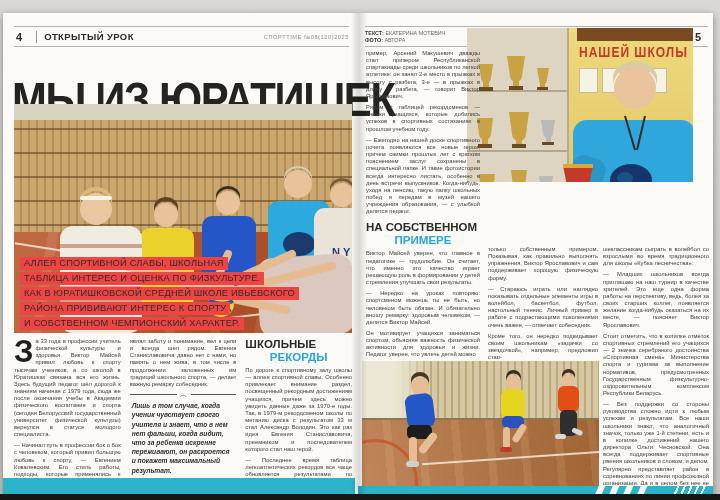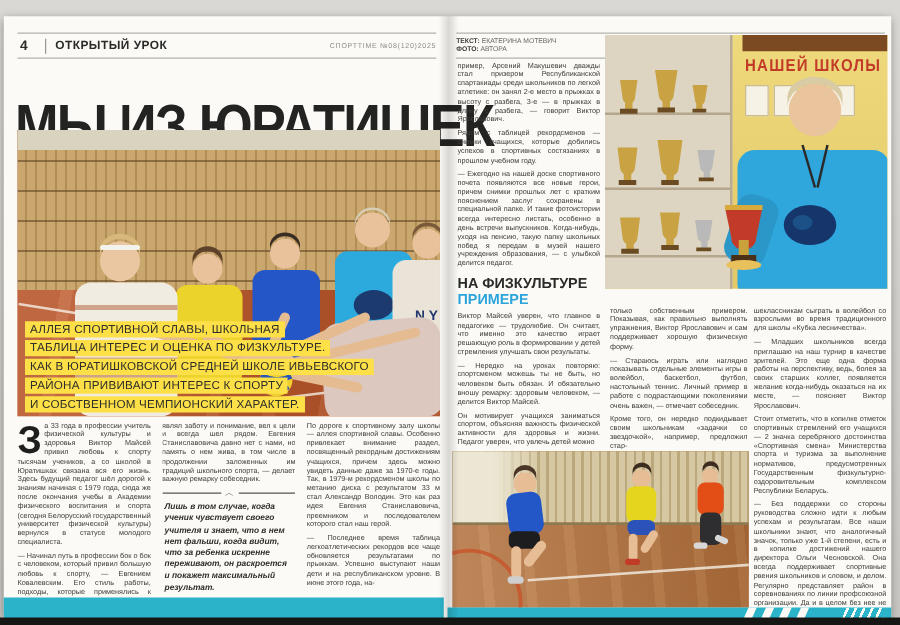--- a/index.html
+++ b/index.html
@@ -34,42 +34,42 @@
   .gym-ceiling{position:absolute;left:0;top:0;width:338px;height:16px;background:#d8d4c0;}
   .gym-floor{position:absolute;left:0;top:128px;width:338px;height:101px;
     background:
       linear-gradient(100deg,rgba(255,255,255,.10) 0 18%,rgba(0,0,0,.08) 60%),
       repeating-linear-gradient(100deg,#b8562b 0 34px,#c2643a 34px 44px);}
   .court-line{position:absolute;height:2px;background:rgba(250,248,240,.75);}
   .ppl{position:absolute;left:0;top:0;}
 
   
   .lead{position:absolute;left:6px;bottom:3px;z-index:4;}
-  .lead span{display:table;background:#fde047;color:#2e2d2a;font-size:9.3px;font-weight:500;letter-spacing:.2px;padding:1px 4px 2px;margin-top:2px;white-space:nowrap;}
+  .lead span{display:table;background:#ef4444;color:#2e2d2a;font-size:9.3px;font-weight:500;letter-spacing:.2px;padding:1px 4px 2px;margin-top:2px;white-space:nowrap;}
 
   
   .cols{position:absolute;left:11px;top:325px;width:338px;height:140px;display:flex;gap:9px;overflow:hidden;}
   .col{flex:1;overflow:hidden;}
   .col p{margin:0 0 4px;font-size:5.8px;line-height:7.15px;text-align:justify;color:#3e3d3a;}
   .dropcap{float:left;font-size:31px;line-height:25px;font-weight:800;color:#1e1e1c;margin:1px 2px 0 0;}
   .subhead{font-size:11.5px;line-height:12.5px;font-weight:bold;color:#2a2a28;margin:0 0 4px;}
-  .subhead .accent{color:#2aa4da;}
+  .subhead .accent{color:#2aa4da;text-align:center;}
   blockquote{margin:6px 0 0;padding:6px 2px 6px;border-top:1px solid #55544f;border-bottom:1px solid #55544f;position:relative;}
   blockquote .q{font-size:6.7px;line-height:9.2px;font-weight:bold;font-style:italic;color:#2e2d2a;text-align:left;margin:0;}
   blockquote .caret{position:absolute;top:-6px;left:44%;font-size:8px;color:#55544f;background:#fbfaf6;padding:0 3px;font-style:normal;}
 
   
   .bar{position:absolute;background:#2bb3c9;}
   #bar-left{left:0;top:465px;width:352px;height:18px;}
   #bar-right{left:3px;top:473px;width:355px;height:13px;overflow:hidden;}
   .stripe{position:absolute;top:-4px;width:6px;height:22px;background:#fbfaf6;transform:rotate(24deg);}
   .slits{position:absolute;right:6px;top:0;width:34px;height:13px;background:repeating-linear-gradient(114deg,rgba(255,255,255,0) 0 4px,#fbfaf6 4px 6px);}
 
   
-  .photo-coach{position:absolute;left:129px;top:15px;width:226px;height:203px;overflow:hidden;background:linear-gradient(#eed97c,#e3c968);}
+  .photo-coach{position:absolute;left:112px;top:15px;width:226px;height:154px;overflow:hidden;background:linear-gradient(#eed97c,#e3c968);}
   .beam{position:absolute;right:0;top:0;width:116px;height:13px;background:#7c4a22;}
   .wall-text{position:absolute;left:112px;top:17px;width:112px;overflow:hidden;color:#c23b28;font-weight:900;font-size:12px;letter-spacing:1px;white-space:nowrap;transform:scaleY(1.15);}
   .certs{position:absolute;left:112px;top:40px;display:flex;gap:4px;}
   .certs i{display:block;width:17px;height:23px;background:#f6f2e6;border:1px solid #c9bb92;}
   .cabinet{position:absolute;left:0;top:0;width:100px;height:213px;background:#ddd4c1;border-right:2px solid #b8ab92;}
   .shelf{position:absolute;left:0;width:100px;height:2px;background:#b4a78e;}
   .photo-run{position:absolute;left:7px;top:348px;width:237px;height:125px;overflow:hidden;background:#b26f3a;}
   .run-wall{position:absolute;left:0;top:0;width:237px;height:57px;
     background:
       linear-gradient(90deg,#ece7d4 0 14%,rgba(236,231,212,0) 30%),
@@ -187,20 +187,24 @@
           <p>— Начинал путь в профессии бок о бок с человеком, который привил большую любовь к спорту, — Евгением Ковалевским. Его стиль работы, подходы, которые применялись к учащимся, мне очень нравились. Он относился к нам как к своим детям, про-</p>
         </div>
         <div class="col">
           <p>являл заботу и понимание, вел к цели и всегда шел рядом. Евгения Станиславовича давно нет с нами, но память о нем жива, в том числе в продолжении заложенных им традиций школьного спорта, — делает важную ремарку собеседник.</p>
           <blockquote>
             <span class="caret">︿</span>
             <p class="q">Лишь в том случае, когда ученик чувствует своего учителя и знает, что в нем нет фальши, когда видит, что за ребенка искренне переживают, он раскроется и покажет максимальный результат.</p>
           </blockquote>
         </div>
         <div class="col">
+          <div class="subhead">
+            <div>ШКОЛЬНЫЕ</div>
+            <div class="accent">РЕКОРДЫ</div>
+          </div>
           <p>По дороге к спортивному залу школы — аллея спортивной славы. Особенно привлекает внимание раздел, посвященный рекордным достижениям учащихся, причем здесь можно увидеть данные даже за 1970-е годы. Так, в 1979-м рекордсменом школы по метанию диска с результатом 33 м стал Александр Володин. Это как раз идея Евгения Станиславовича, преемником и последователем которого стал наш герой.</p>
           <p>— Последнее время таблица легкоатлетических рекордов все чаще обновляется результатами по прыжкам. Успешно выступают наши дети и на республиканском уровне. В июне этого года, на-</p>
         </div>
       </div>
 
       <div class="bar" id="bar-left"></div>
     </section>
 
     <section id="page-right">
       <div class="hdr" style="left:10px;right:5px;">
@@ -284,21 +288,21 @@
             <ellipse cx="111" cy="184" rx="14" ry="4" fill="#e8c05c"></ellipse>
           </g>
         </svg>
       </div>
 
       <div class="rcol" id="rcol1">
         <p>пример, Арсений Макушевич дважды стал призером Республиканской спартакиады среди школьников по легкой атлетике: он занял 2-е место в прыжках в высоту с разбега, 3-е — в прыжках в длину с разбега, — говорит Виктор Ярославович.</p>
         <p>Рядом с таблицей рекордсменов — снимки учащихся, которые добились успехов в спортивных состязаниях в прошлом учебном году.</p>
         <p>— Ежегодно на нашей доске спортивного почета появляются все новые герои, причем снимки прошлых лет с кратким пояснением заслуг сохранены в специальной папке. И такие фотоистории всегда интересно листать, особенно в день встречи выпускников. Когда-нибудь, уходя на пенсию, такую папку школьных побед я передам в музей нашего учреждения образования, — с улыбкой делится педагог.</p>
         <div class="subhead" style="margin-top:6px;">
-          <div>НА ФИЗКУЛЬТУРЕ</div>
+          <div>НА СОБСТВЕННОМ</div>
           <div class="accent">ПРИМЕРЕ</div>
         </div>
         <p>Виктор Майсей уверен, что главное в педагогике — трудолюбие. Он считает, что именно это качество играет решающую роль в формировании у детей стремления улучшать свои результаты.</p>
         <p>— Нередко на уроках повторяю: спортсменом можешь ты не быть, но человеком быть обязан. И обязательно вношу ремарку: здоровым человеком, — делится Виктор Майсей.</p>
         <p>Он мотивирует учащихся заниматься спортом, объясняя важность физической активности для здоровья и жизни. Педагог уверен, что увлечь детей можно</p>
       </div>
 
       <div class="rcol" id="rcol2">
         <p>только собственным примером. Показывая, как правильно выполнять упражнения, Виктор Ярославович и сам поддерживает хорошую физическую форму.</p>
         <p>— Стараюсь играть или наглядно показывать отдельные элементы игры в волейбол, баскетбол, футбол, настольный теннис. Личный пример в работе с подрастающими поколениями очень важен, — отмечает собеседник.</p>

